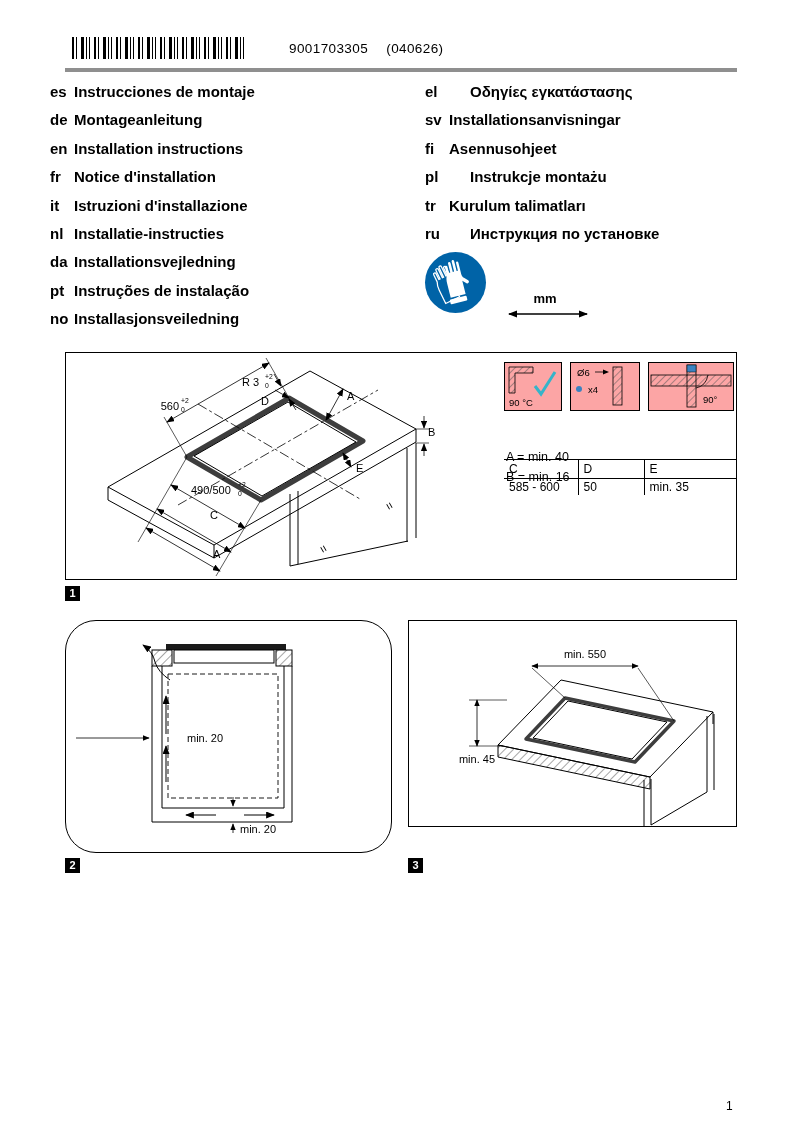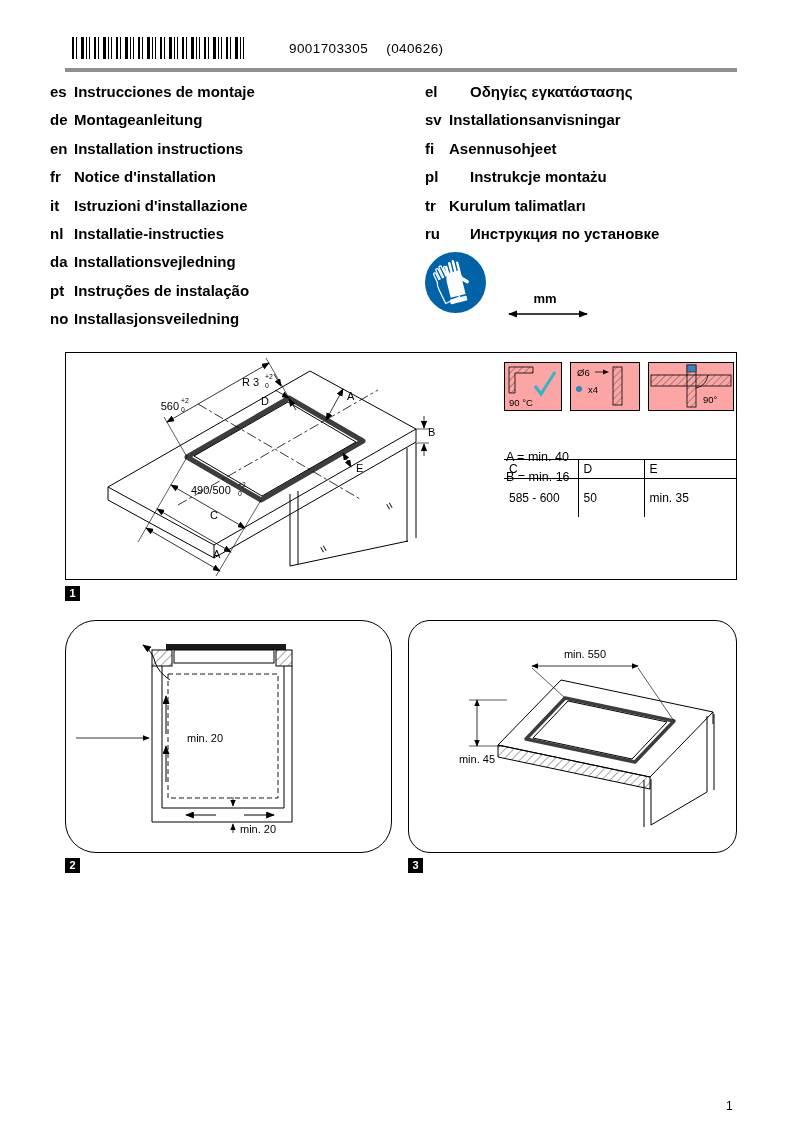--- a/index.html
+++ b/index.html
@@ -22,27 +22,27 @@
   .langs-right .lang-row:nth-child(1) .lang-code,
   .langs-right .lang-row:nth-child(4) .lang-code,
   .langs-right .lang-row:nth-child(6) .lang-code{width:45px;}
   
   .glove-badge{position:absolute;left:424px;top:251px;width:63px;height:63px;}
   .mm-scale{position:absolute;left:503px;top:292px;width:90px;height:30px;text-decoration:underline;}
   
   .figure{position:absolute;border:1.5px solid #000;background:#fff;box-sizing:border-box;}
   .fig1{left:65px;top:352px;width:672px;height:228px;}
   .fig2{left:65px;top:620px;width:327px;height:233px;border-radius:31px;}
-  .fig3{left:408px;top:620px;width:329px;height:233px;border-radius:22px;}
+  .fig3{left:408px;top:620px;width:329px;height:207px;}
   .fig1-main{position:absolute;left:2px;top:1px;}
   .insets{position:absolute;left:438px;top:9px;display:flex;gap:8px;}
   .inset{border:1px solid #000;background:#fca5a5;line-height:0;}
   .fig1-notes{position:absolute;left:440px;top:66px;font-size:12.5px;line-height:20px;margin-top:28px;}
   .spec-table{position:absolute;left:438px;top:106px;border-collapse:collapse;border-top:1px solid #000;table-layout:fixed;}
-  .spec-table th,.spec-table td{font-weight:400;text-align:left;padding:12px 5px;font-size:12px;}
+  .spec-table th,.spec-table td{font-weight:400;text-align:left;padding:1px 5px;font-size:12px;}
   .spec-table thead th{border-bottom:1px solid #000;padding:2px 5px;}
   .spec-table th+th,.spec-table td+td{border-left:1px solid #000;}
   .fig2-main,.fig3-main{position:absolute;left:2px;top:1px;}
   
   .badge{position:absolute;width:15px;height:15px;background:#000;color:#fff;
          font:700 11px/15px "Liberation Sans",sans-serif;text-align:center;}
   .badge1{left:65px;top:586px;} .badge2{left:65px;top:858px;} .badge3{left:408px;top:858px;}
   .page-num{position:absolute;left:726px;top:1099px;font-size:12px;}
   
   svg text{font-family:"Liberation Sans",sans-serif;fill:#000;}

